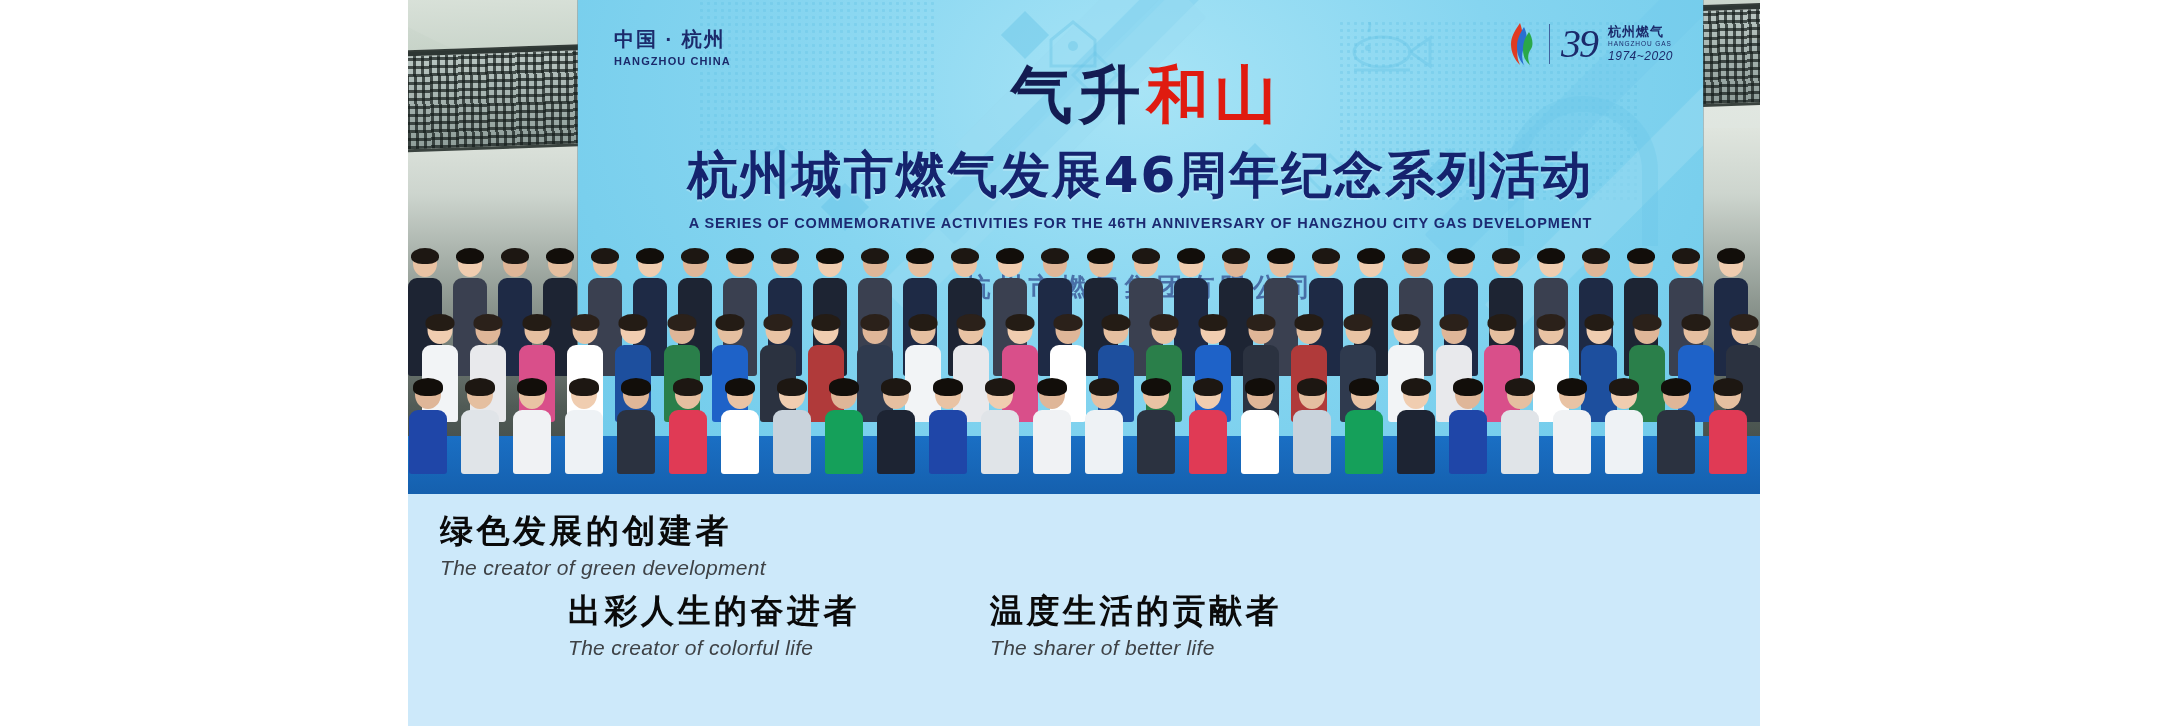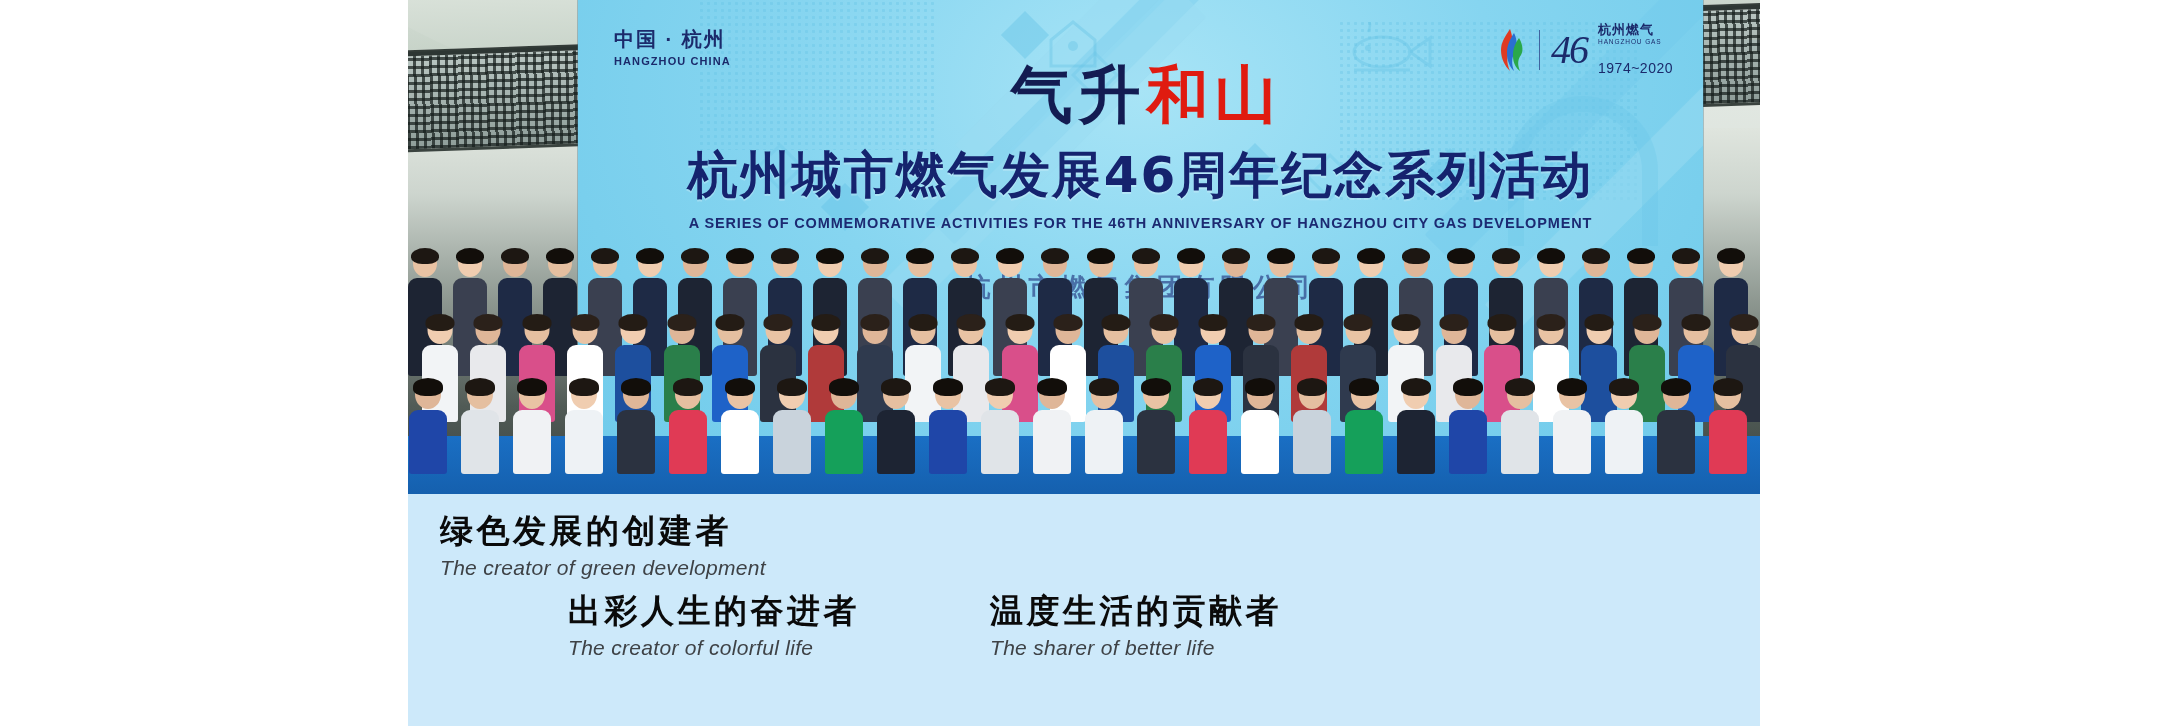--- a/index.html
+++ b/index.html
@@ -83,21 +83,21 @@
   .led-tl .en { font-size:11px; font-weight:700; letter-spacing:1.1px; margin-top:3px; }
 
   .led-logo { position:absolute; right:30px; top:22px; display:flex; align-items:center; gap:11px; }
   .flame { width:36px; height:44px; }
   .logo-div { width:1px; height:40px; background:#23357d; opacity:.7; }
   .logo46 { font-family:"Liberation Serif", serif; font-size:40px; color:#1b2a6b; letter-spacing:-2px; line-height:1;
             font-style:italic; font-weight:400; }
   .logo-txt { color:#1b2a6b; line-height:1.25; }
   .logo-txt .a { font-size:13px; font-weight:700; letter-spacing:1px; }
   .logo-txt .b { font-size:6.5px; letter-spacing:.9px; }
-  .logo-txt .c { font-size:14px; letter-spacing:.5px; margin-top:14px; }
+  .logo-txt .c { font-size:12px; letter-spacing:.5px; margin-top:1px;font-style:italic; }
 
   .kv {
     position:absolute; left:0; right:0; top:64px; text-align:center;
   }
   .kv-logo {
     font-family:"DejaVu Sans", sans-serif; font-size:62px; font-weight:700; letter-spacing:6px;
     line-height:1;
   }
   .kv-logo .dark { color:#131c52;margin-left:12px; }
   .kv-logo .red  { color:#e01b10; }
@@ -199,21 +199,21 @@
           <div class="en">HANGZHOU CHINA</div>
         </div>
 
         <div class="led-logo">
           <svg class="flame" viewBox="0 0 36 44">
             <path d="M18 1 C12 10 9 15 9 22 C9 31 13 38 18 43 C14 34 15 28 18 22 C21 16 21 9 18 1 Z" fill="#e03a22"></path>
             <path d="M22 5 C17 13 15 18 15 25 C15 33 18 39 22 43 C19 35 20 29 23 24 C26 19 25 11 22 5 Z" fill="#2a6fd1"></path>
             <path d="M27 10 C22 17 21 22 21 28 C21 35 24 40 28 43 C25 36 26 31 29 27 C32 22 30 15 27 10 Z" fill="#2aa84a"></path>
           </svg>
           <div class="logo-div"></div>
-          <div class="logo46">46</div>
+          <div class="logo46">39</div>
           <div class="logo-txt">
             <div class="a">杭州燃气</div>
             <div class="b">HANGZHOU GAS</div>
             <div class="c">1974~2020</div>
           </div>
         </div>
 
         <div class="kv">
           <div class="kv-logo"><span class="dark">气升</span><span class="red">和山</span></div>
           <div class="kv-title">杭州城市燃气发展46周年纪念系列活动</div>

